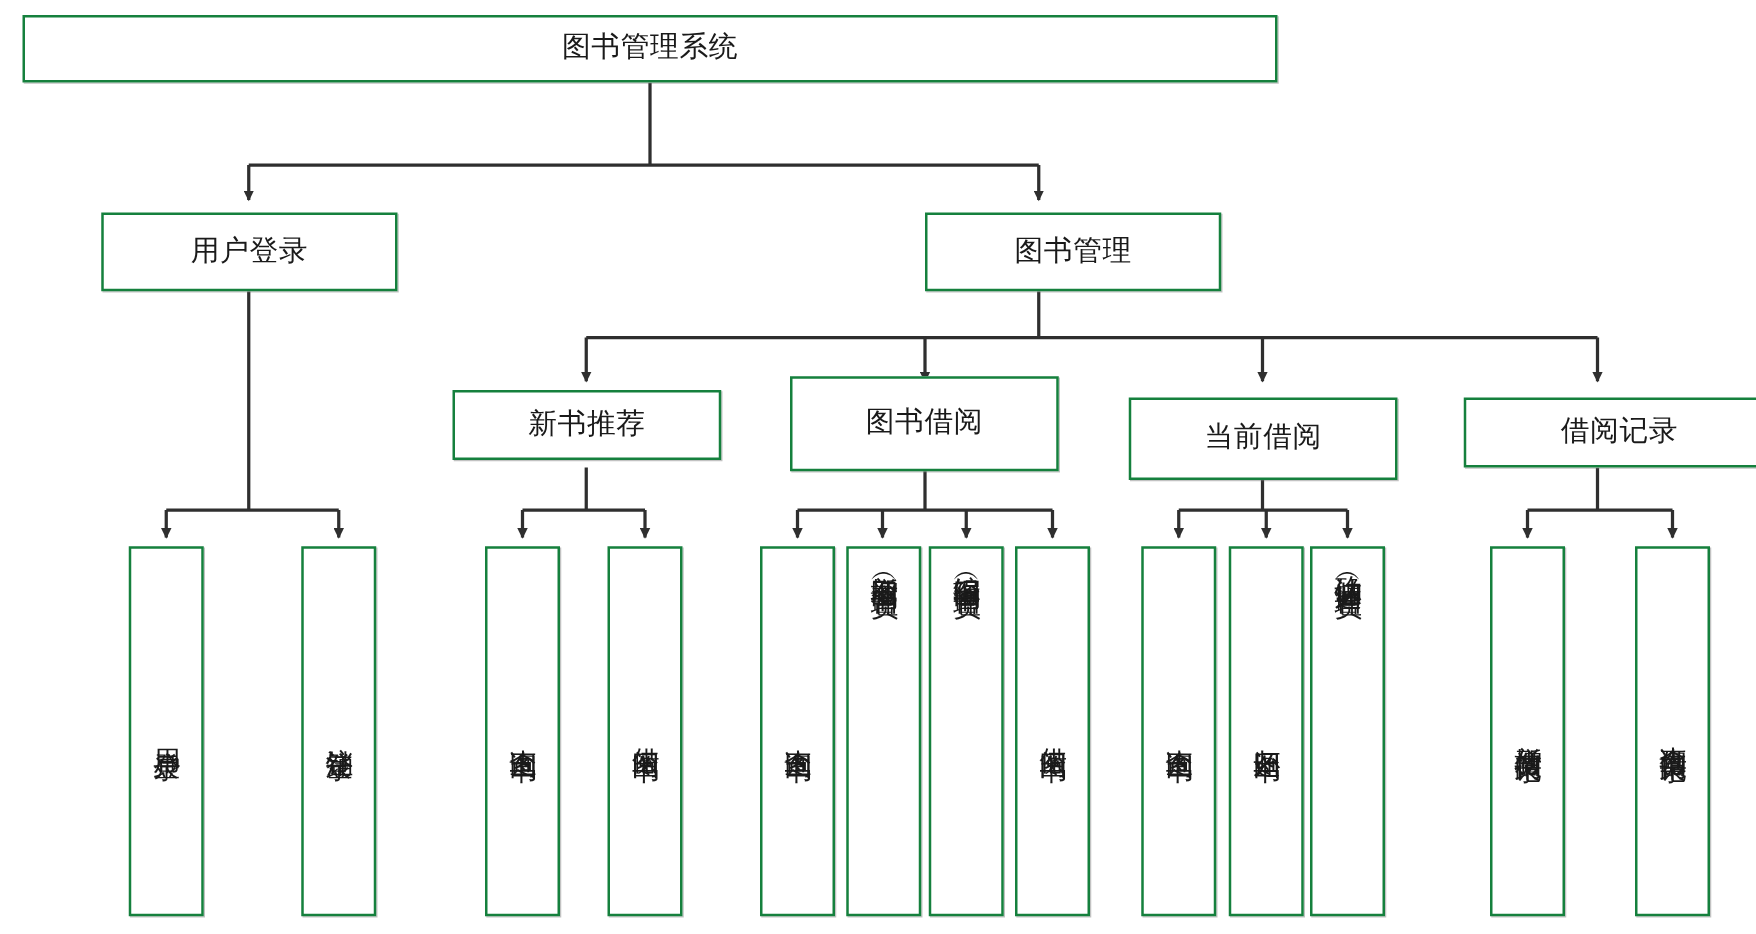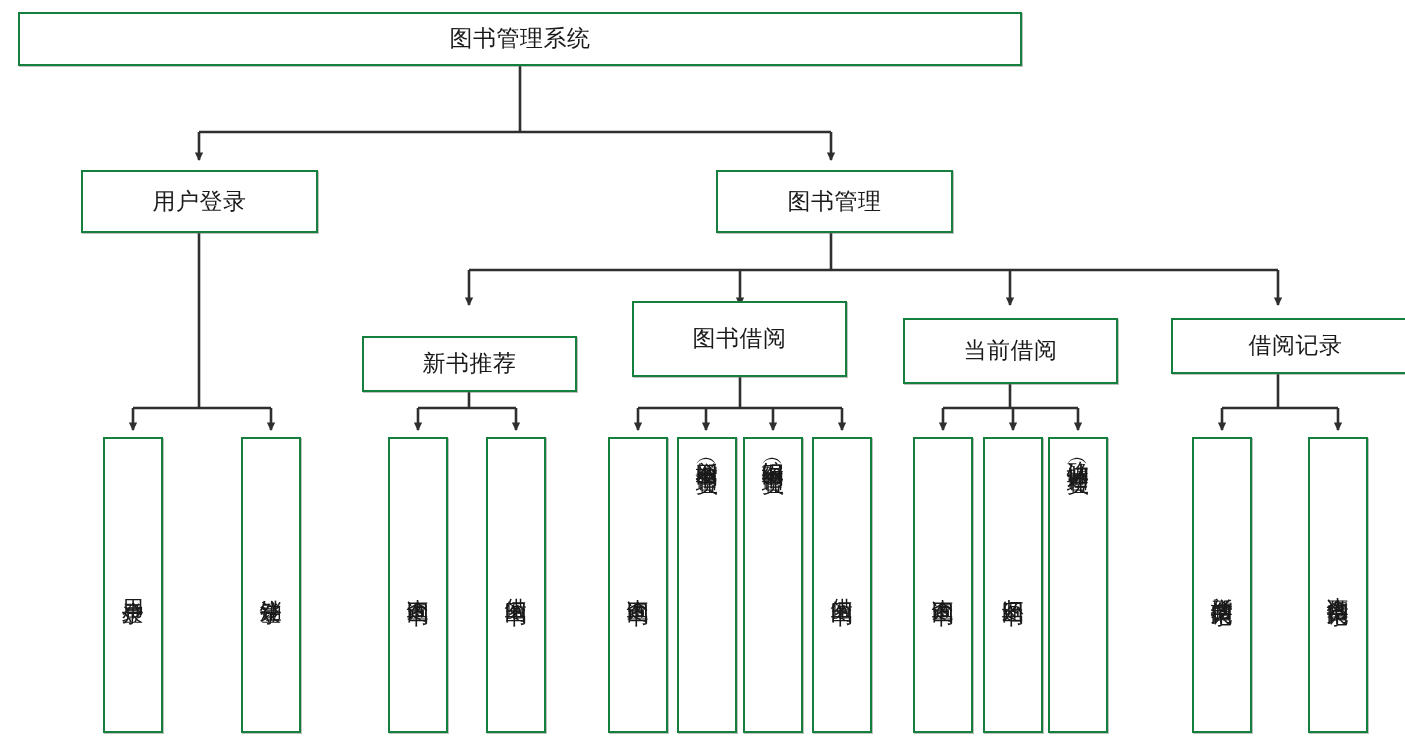--- a/index.html
+++ b/index.html
@@ -135,25 +135,25 @@
     </g>
   </svg>
 
   <div class="node horiz root" style="left:18px; top:12px; width:1004px; height:54px;">
     <span class="node-label">图书管理系统</span>
   </div>
 
   <div class="node horiz" style="left:81px; top:170px; width:237px; height:63px;">
     <span class="node-label">用户登录</span>
   </div>
-  <div class="node horiz" style="left:716px; top:170px; width:237px; height:63px;">
+  <div class="node horiz" style="left:740px; top:170px; width:237px; height:63px;">
     <span class="node-label">图书管理</span>
   </div>
 
-  <div class="node horiz" style="left:362px; top:336px; width:215px; height:56px;">
+  <div class="node horiz" style="left:362px; top:312px; width:215px; height:56px;">
     <span class="node-label">新书推荐</span>
   </div>
   <div class="node horiz" style="left:632px; top:301px; width:215px; height:76px;">
     <span class="node-label">图书借阅</span>
   </div>
   <div class="node horiz" style="left:903px; top:318px; width:215px; height:66px;">
     <span class="node-label">当前借阅</span>
   </div>
   <div class="node horiz" style="left:1171px; top:318px; width:249px; height:56px;">
     <span class="node-label">借阅记录</span>

